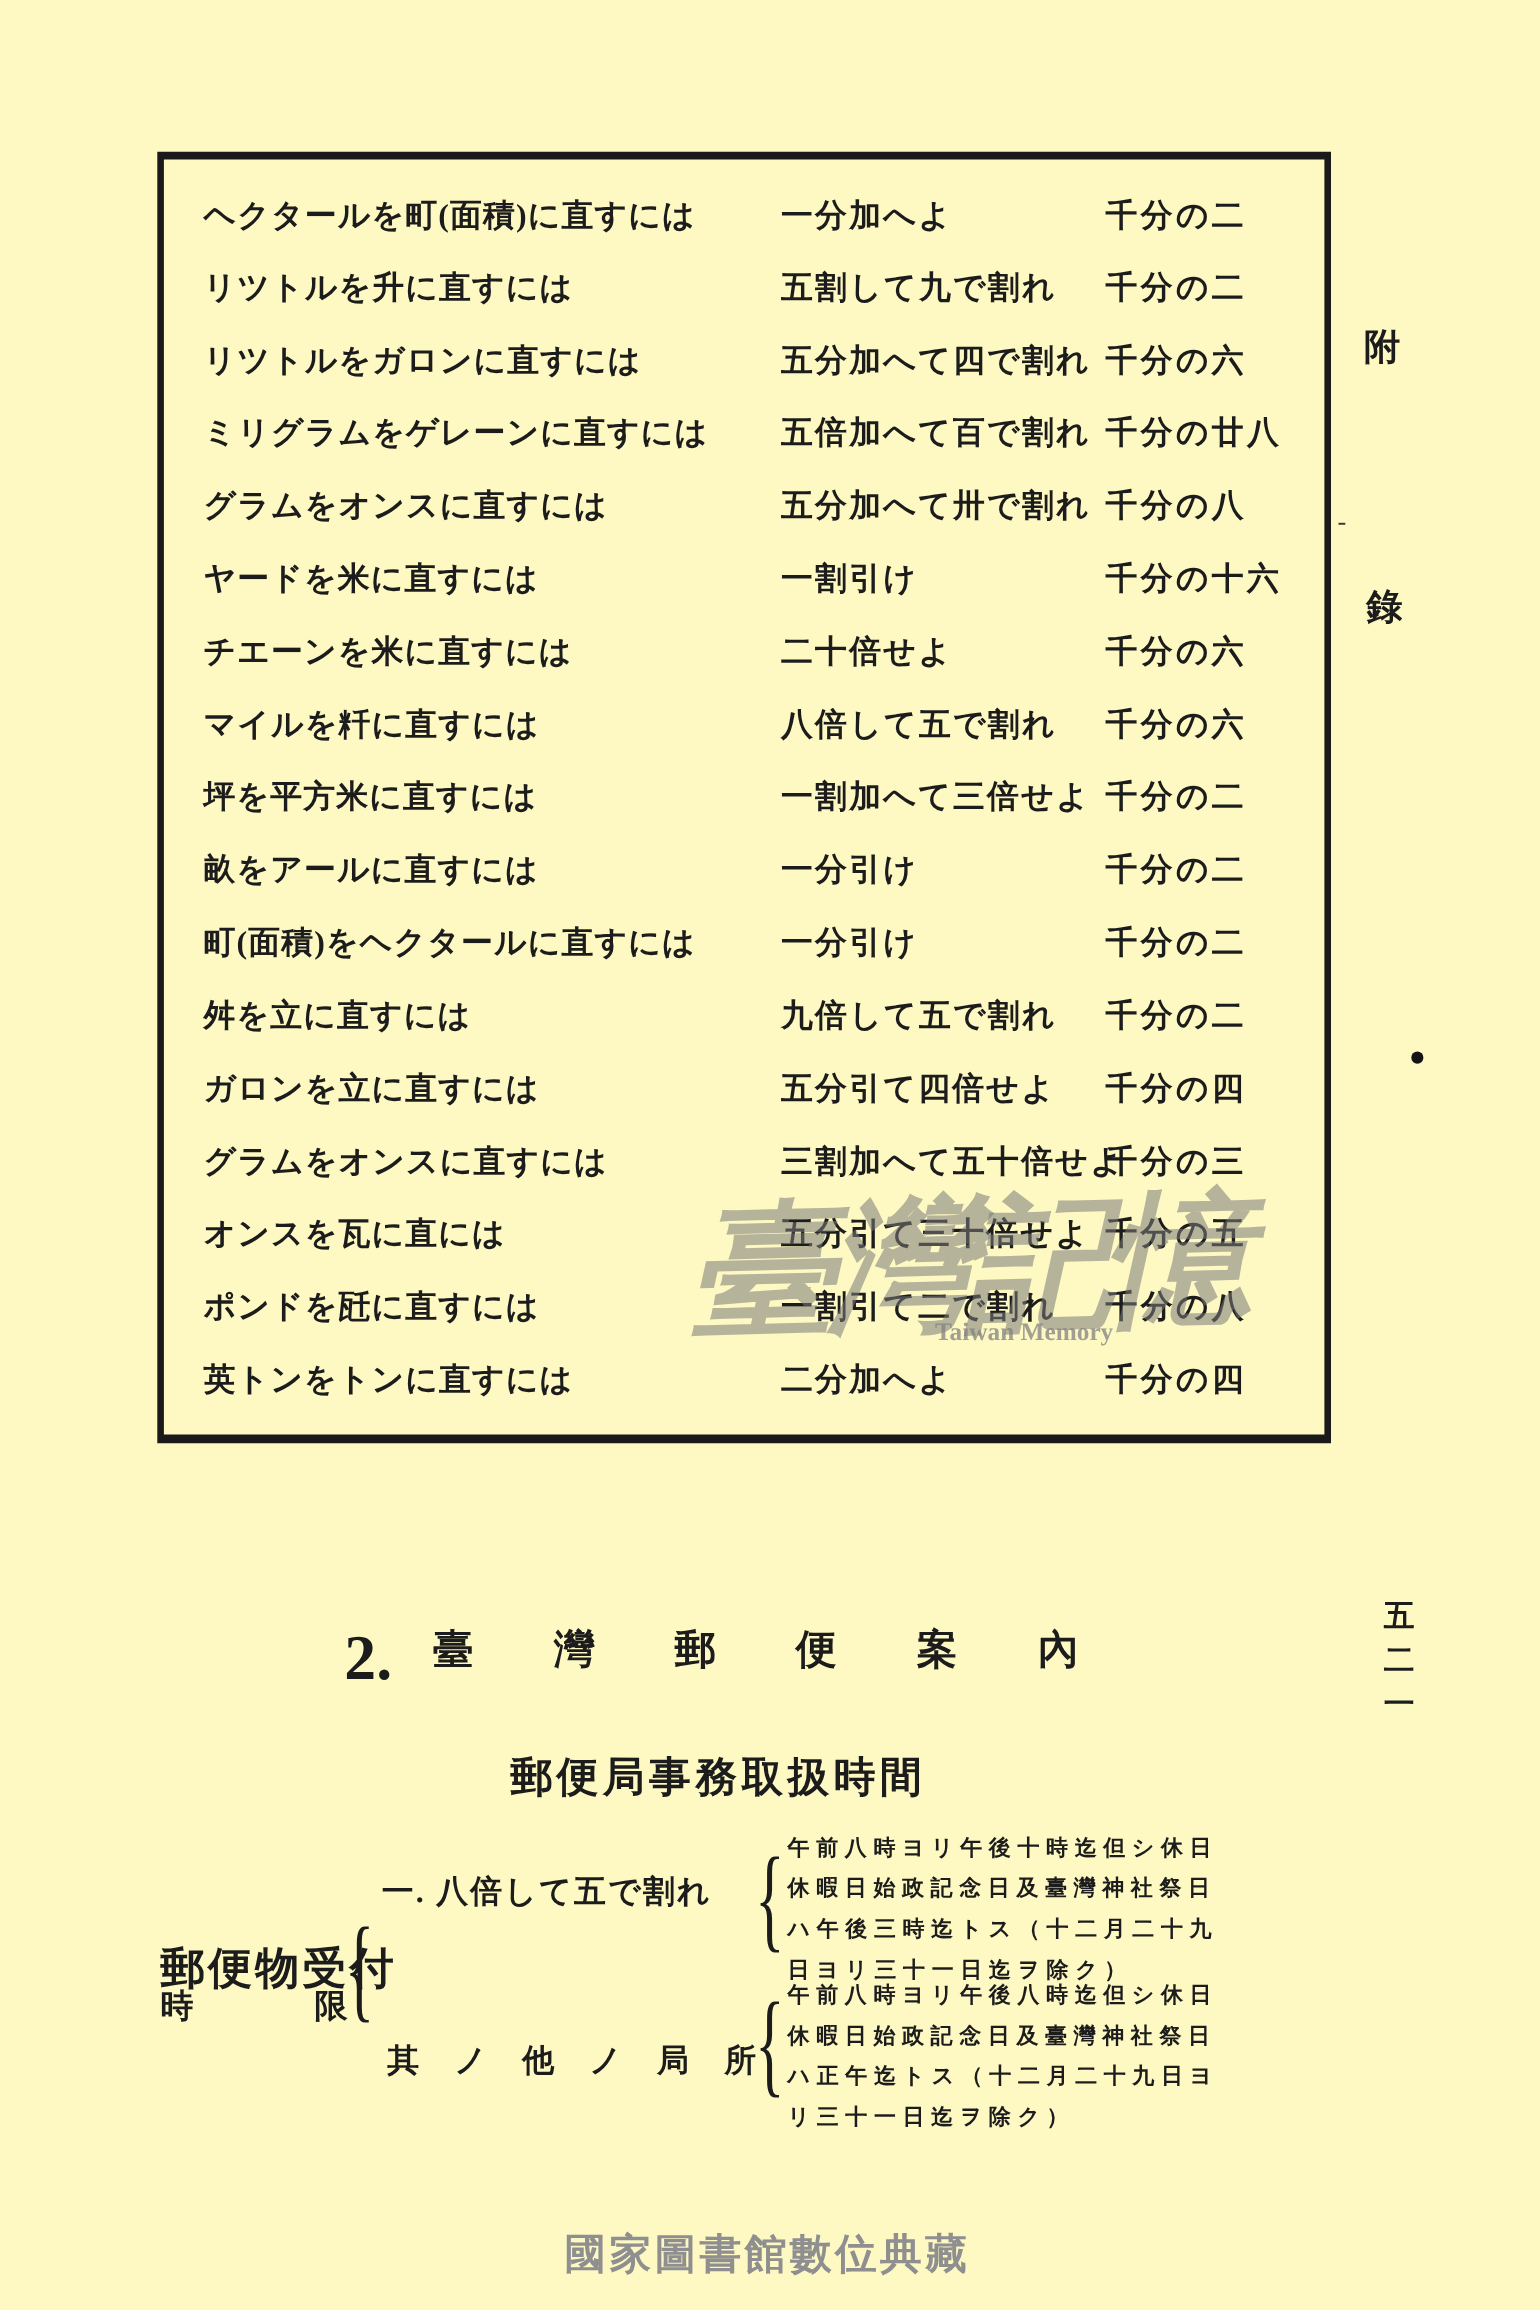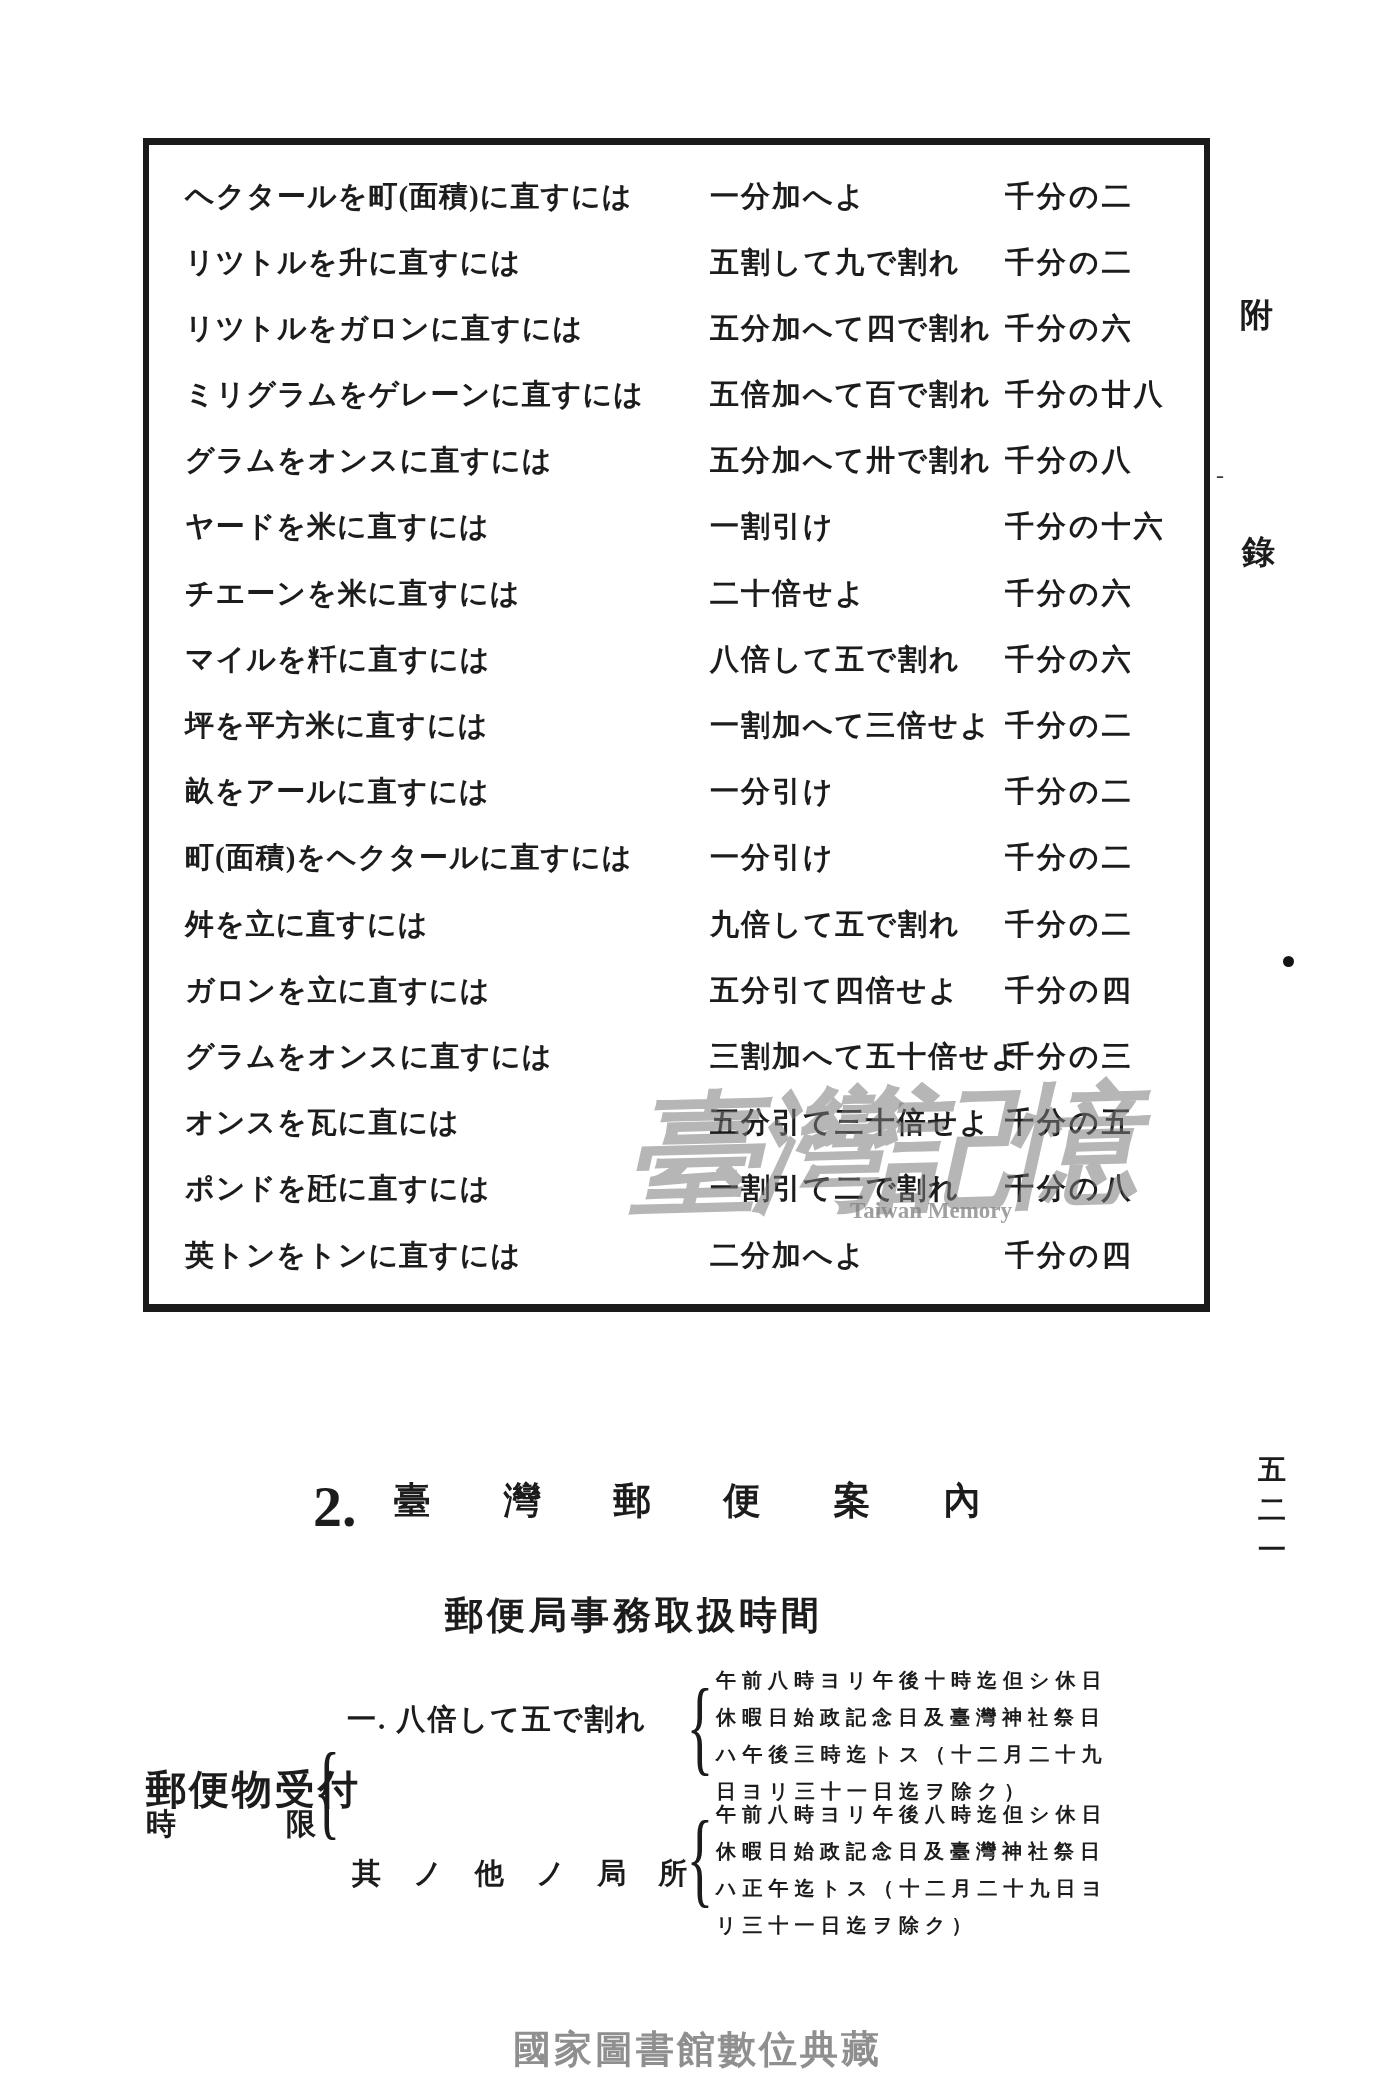--- a/index.html
+++ b/index.html
@@ -1,18 +1,18 @@
 <!DOCTYPE html>
 <html><head>
 <meta charset="utf-8">
 <style>
   html,body{margin:0;padding:0;background:#d9d9d9;}
   .page{
     position:relative; width:1400px; height:2100px; margin:0 auto;
-    background:#ffffff; overflow:hidden;
+    background:#fef9c3; overflow:hidden;
     font-family:"Liberation Serif","DejaVu Serif",serif;
     color:#1c1c1c;
   }
   
   .box{
     position:absolute; left:143px; top:138px; width:1067px; height:1174px;
     box-sizing:border-box; border:6px solid #1a1a1a;
     border-top-width:7px; border-bottom-width:8px;
     display:flex; flex-direction:column; justify-content:space-between;
     padding:34px 0 32px 0;
@@ -30,21 +30,21 @@
         font-size:28px; font-weight:bold; line-height:40px; display:flex; flex-direction:column;}
   
   .wm{position:absolute; left:626px; top:1062px; font-size:132px; font-weight:bold; font-style:italic;
       letter-spacing:-6px; color:rgba(122,122,122,0.55); white-space:nowrap; transform:rotate(-1.5deg); z-index:5;}
   .wm-en{position:absolute; left:850px; top:1198px; font-size:23px; font-weight:bold;
          color:rgba(128,128,128,0.75); white-space:nowrap; z-index:5;}
   
   .sec{position:absolute; left:313px; top:1478px; display:flex; align-items:flex-start; white-space:nowrap;}
   .sec-num{font-size:58px; font-weight:bold; line-height:1;}
   .sec-title{font-size:37px; font-weight:bold; letter-spacing:73px; line-height:1; margin-left:37px; margin-top:4px;}
-  .subtitle{position:absolute; left:445px; top:1590px; font-size:38px; font-weight:bold; letter-spacing:4px; white-space:nowrap;text-align:right;}
+  .subtitle{position:absolute; left:464px; top:1590px; font-size:38px; font-weight:bold; letter-spacing:4px; white-space:nowrap;text-align:right;}
   
   .sl1{position:absolute; left:146px; top:1762px; font-size:40px; font-weight:bold; letter-spacing:3px; white-space:nowrap;}
   .sl2{position:absolute; left:146px; top:1804px; width:170px; display:flex; justify-content:space-between;
        font-size:30px; font-weight:bold;}
   .brace{position:absolute; font-size:66px; font-weight:400; line-height:1; transform:scale(0.85,1.6); transform-origin:center;}
   .brace-outer{left:311px; top:1758px;}
   .brace-g1{left:684px; top:1694px;}
   .brace-g2{left:684px; top:1826px;}
   .g1l1{position:absolute; left:347px; top:1700px; font-size:29px; font-weight:bold; letter-spacing:2px; white-space:nowrap;}
   .g1l2{position:absolute; left:347px; top:1738px; font-size:29px; font-weight:bold; letter-spacing:5px; white-space:nowrap;}

